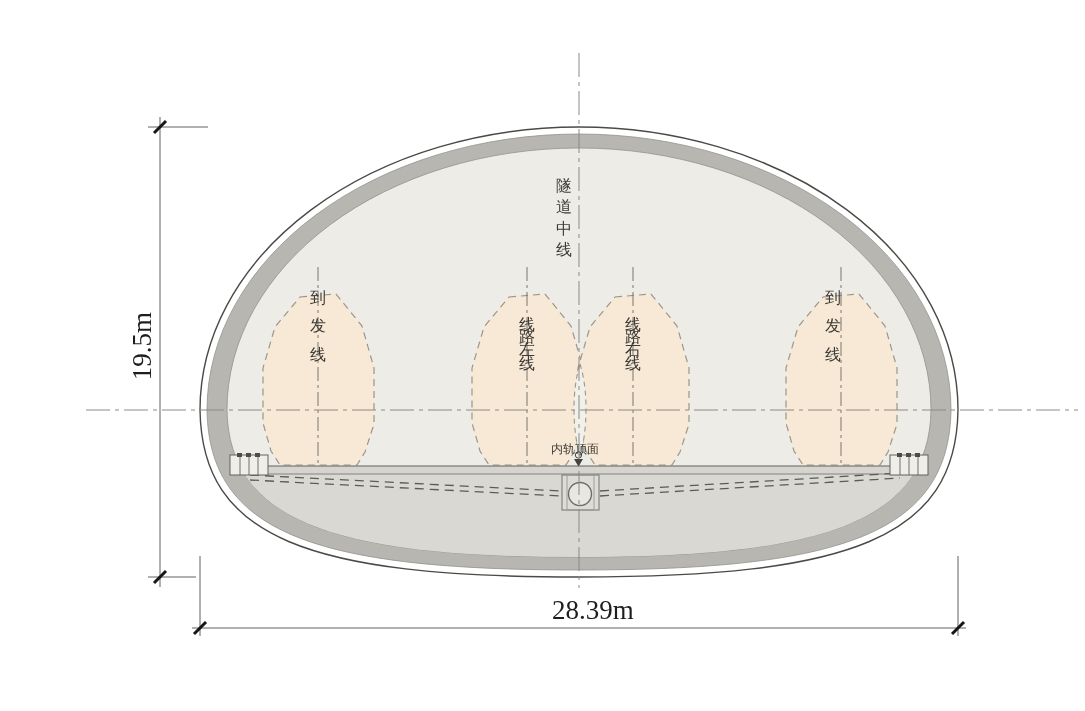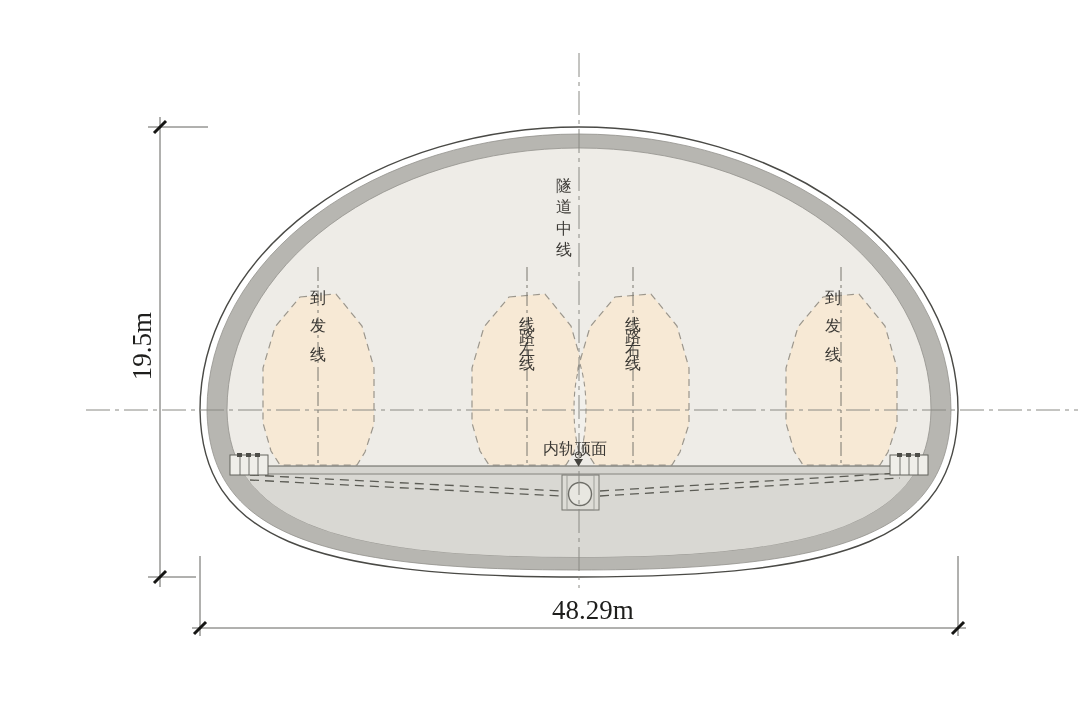--- a/index.html
+++ b/index.html
@@ -13,21 +13,21 @@
   .stage svg{position:absolute;left:0;top:0;}
   .lbl{position:absolute;color:#3c3a36;}
   .vlabel{
     writing-mode:vertical-rl;
     text-orientation:upright;
     line-height:1;
     font-size:16px;
     white-space:nowrap;
   }
   .hlabel-small{
-    font-size:16px;
+    font-size:12px;
     transform:translate(-50%,-50%);
     white-space:nowrap;
   }
   .dim{
     font-family:"Liberation Serif","DejaVu Serif",serif;
     font-size:27px;
     color:#1e1e1c;
     white-space:nowrap;
   }
   .dim-h{transform:translate(-50%,-50%);}
@@ -140,15 +140,15 @@
   <div class="lbl vlabel" style="left:519px;top:303px;letter-spacing:13px;">线路左线</div>
 
   <div class="lbl vlabel" style="left:625px;top:303px;letter-spacing:13px;">线路右线</div>
 
   <div class="lbl vlabel" style="left:825px;top:277px;letter-spacing:28px;">到发线</div>
 
   <div class="lbl hlabel-small" style="left:575px;top:449px;">内轨顶面</div>
 
   <div class="lbl dim dim-v" style="left:142px;top:346px;">19.5m</div>
 
-  <div class="lbl dim dim-h" style="left:593px;top:610px;">48.29m</div>
+  <div class="lbl dim dim-h" style="left:593px;top:610px;">28.39m</div>
 
 </div>
 
 </body></html>

